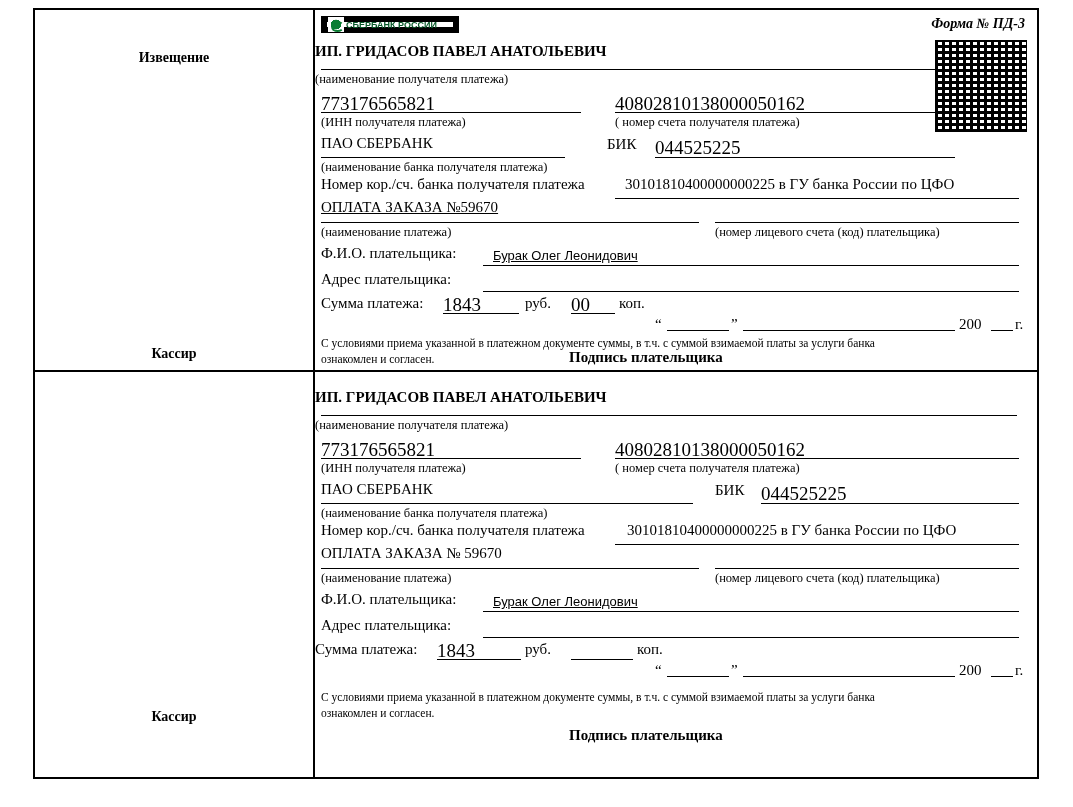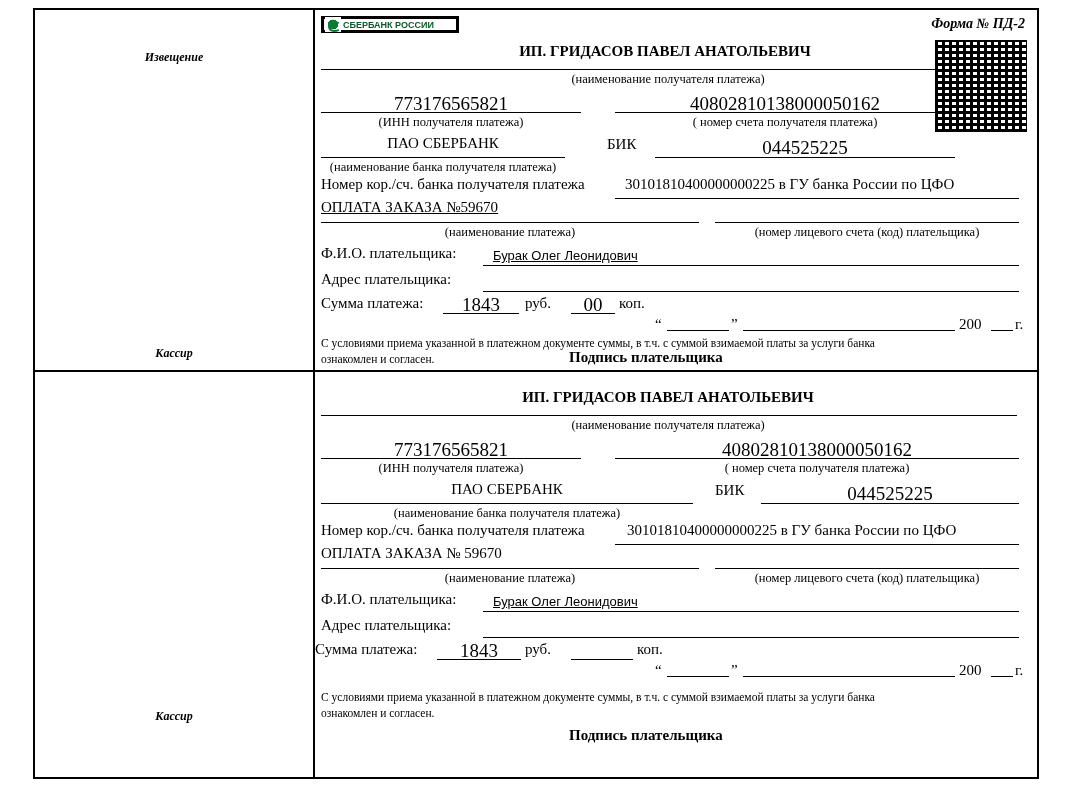--- a/index.html
+++ b/index.html
@@ -53,37 +53,36 @@
     flex: 1;
     box-sizing: border-box;
     position: relative;
     padding: 0;
   }
   .side-label {
     position: absolute;
     width: 100%;
     text-align: center;
     font-weight: bold;
-    font-size: 12px;
+    font-size: 14px;
     font-family: "Liberation Serif", serif;
-    font-style: italic;
   }
 
   
   .lbl-izv { top: 40px; }
   .lbl-kassir-top { top: 336px; }
 
   
   .sber-logo {
     position: absolute;
     left: 6px;
     top: 6px;
     width: 138px;
     height: 17px;
-    border: 3px solid #000000;
+    border: 6px solid #000000;
     background: #ffffff;
     display: flex;
     align-items: center;
     box-sizing: border-box;
   }
   .sber-logo .mark {
     width: 16px;
     height: 15px;
     margin-left: 1px;
     background:
@@ -133,21 +132,20 @@
   }
 
   
   .t {
     position: absolute;
     font-family: "Liberation Serif", serif;
     white-space: nowrap;
   }
   .center {
     position: absolute;
-    text-align: center;
     white-space: nowrap;
   }
   .ul {
     position: absolute;
     border-bottom: 1px solid #000;
     height: 0;
   }
   .cap {
     font-size: 12.5px;
   }
@@ -181,21 +179,21 @@
         <div class="side-label lbl-kassir-top">Кассир</div>
       </div>
 
       <div class="right-col">
 
         <div class="sber-logo">
           <span class="mark"></span>
           <span class="txt">СБЕРБАНК РОССИИ</span>
         </div>
 
-        <div class="form-no">Форма № ПД-2</div>
+        <div class="form-no">Форма № ПД-3</div>
 
         <div class="qr"></div>
 
         <div class="center big bold" style="left:0; top:33px; width:700px;">ИП. ГРИДАСОВ ПАВЕЛ АНАТОЛЬЕВИЧ</div>
         <div class="ul" style="left:6px; top:59px; width:696px;"></div>
         <div class="center cap" style="left:0; top:62px; width:706px;">(наименование получателя платежа)</div>
 
         <div class="center val" style="left:6px; top:83px; width:260px;">773176565821</div>
         <div class="ul" style="left:6px; top:102px; width:260px;"></div>
         <div class="center cap" style="left:6px; top:105px; width:260px;">(ИНН получателя платежа)</div>

